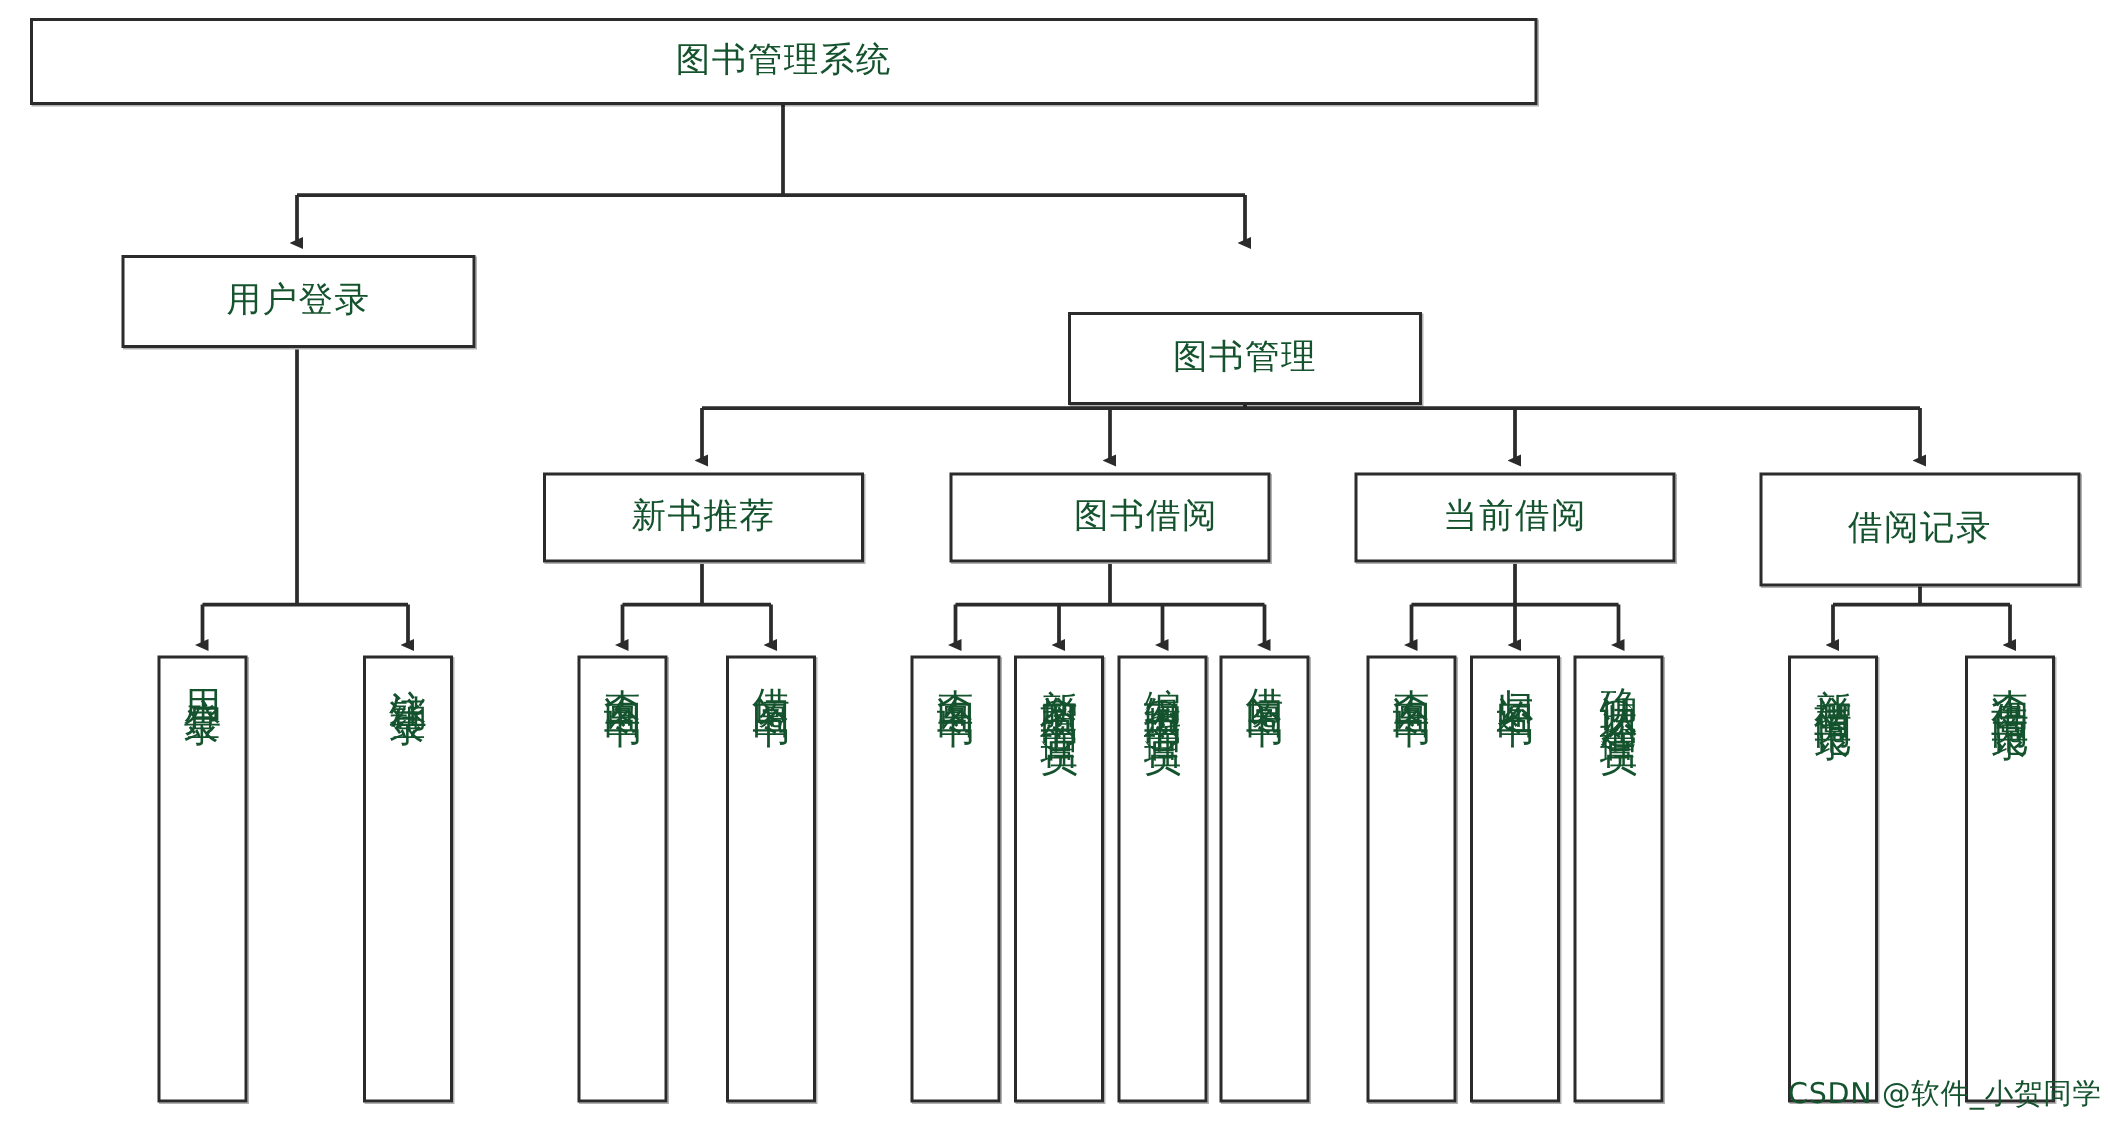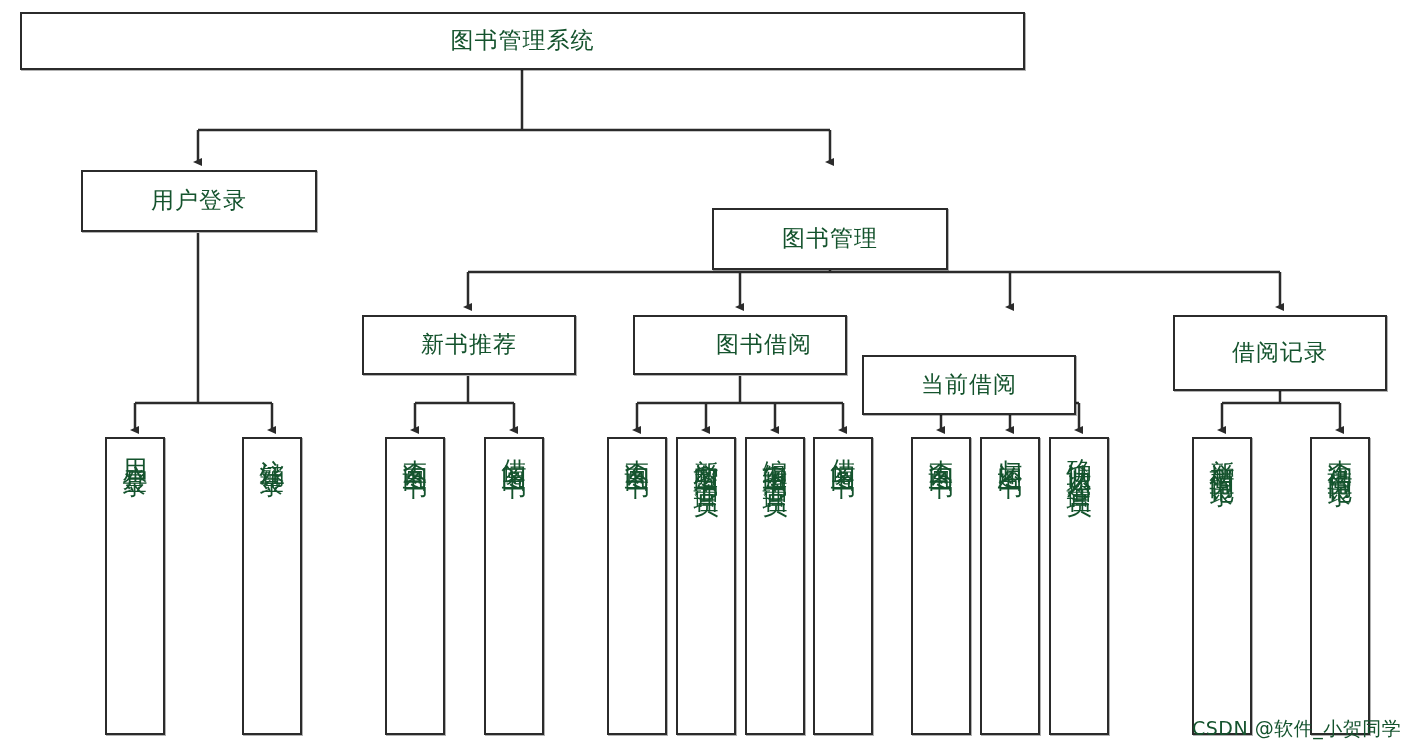--- a/index.html
+++ b/index.html
@@ -134,21 +134,21 @@
   <div class="node h" style="left:712px; top:170px; width:236px; height:62px;margin-top:38px;">
     <span class="lbl">图书管理</span>
   </div>
 
   <div class="node h" style="left:362px; top:315px; width:214px; height:60px;">
     <span class="lbl">新书推荐</span>
   </div>
   <div class="node h" style="left:633px; top:315px; width:214px; height:60px;padding-left:48px;">
     <span class="lbl">图书借阅</span>
   </div>
-  <div class="node h" style="left:862px; top:315px; width:214px; height:60px;margin-top:40px;">
+  <div class="node h" style="left:903px; top:315px; width:214px; height:60px;">
     <span class="lbl">当前借阅</span>
   </div>
   <div class="node h" style="left:1173px; top:315px; width:214px; height:76px;">
     <span class="lbl">借阅记录</span>
   </div>
 
   <div class="node v" style="left:105px; top:437px; width:60px; height:298px;">
     <span class="lbl">用户登录</span>
   </div>
   <div class="node v" style="left:242px; top:437px; width:60px; height:298px;">

